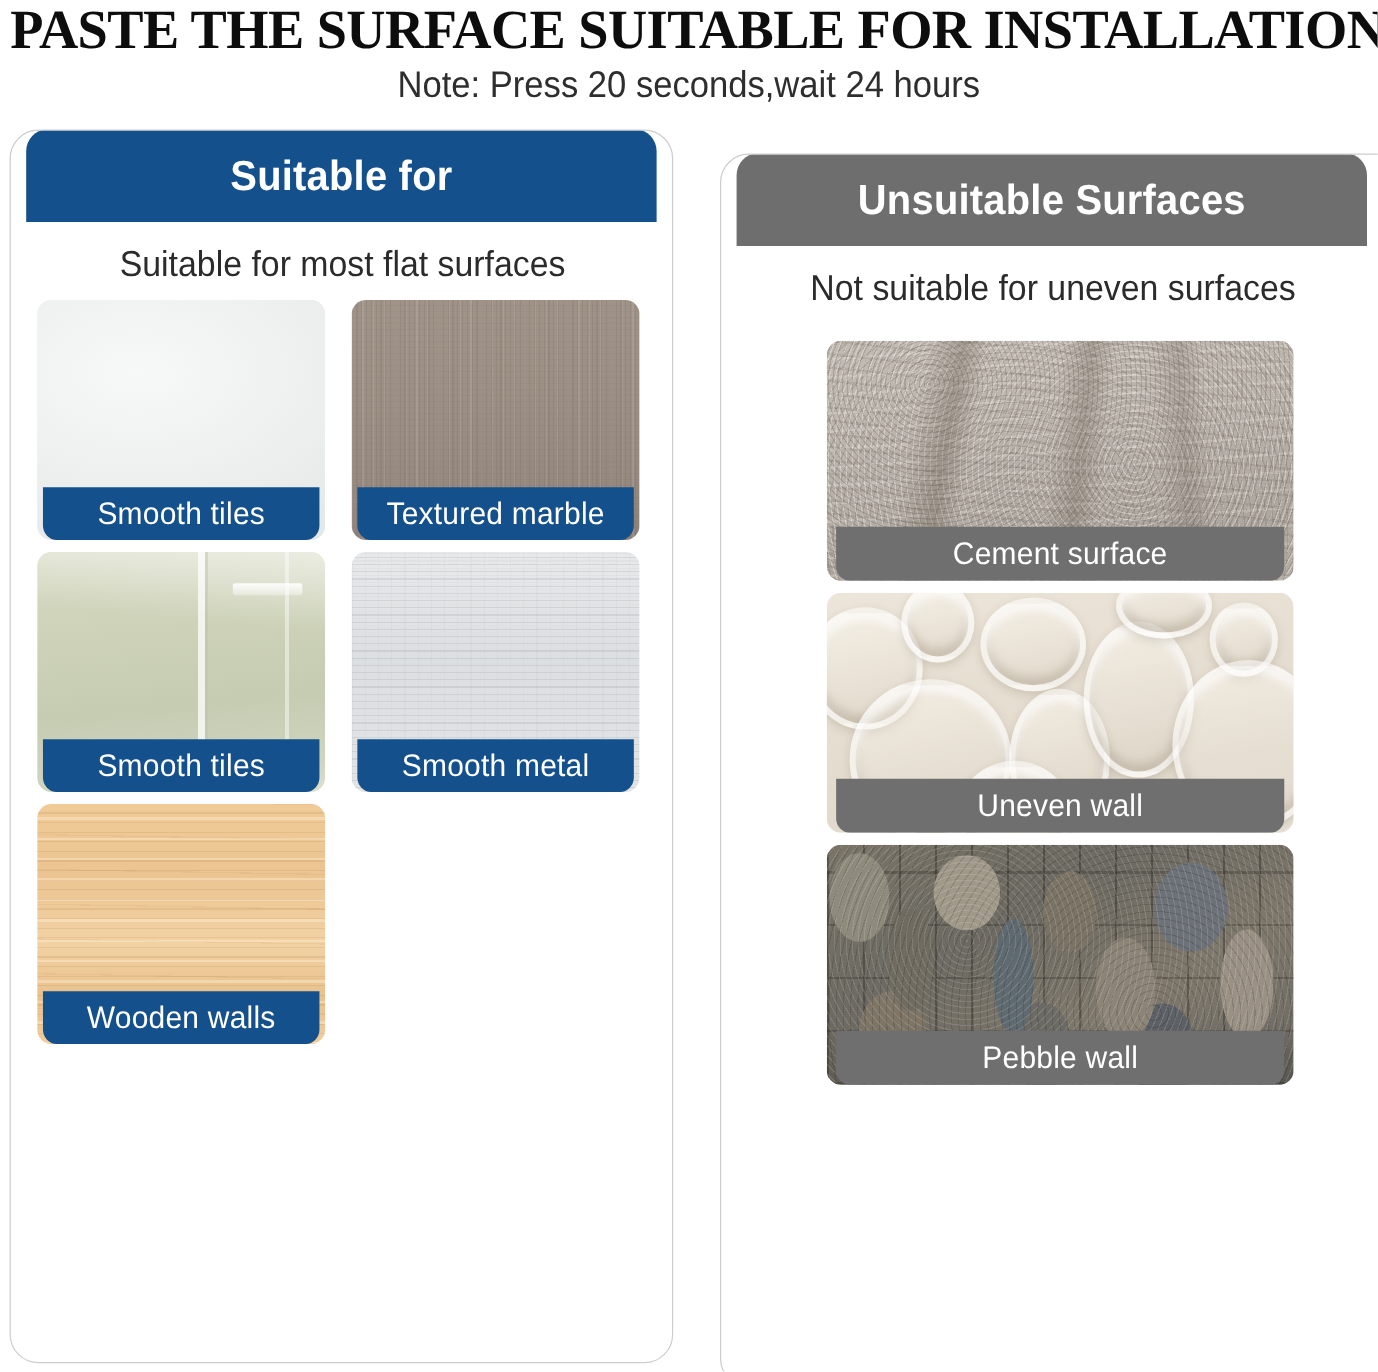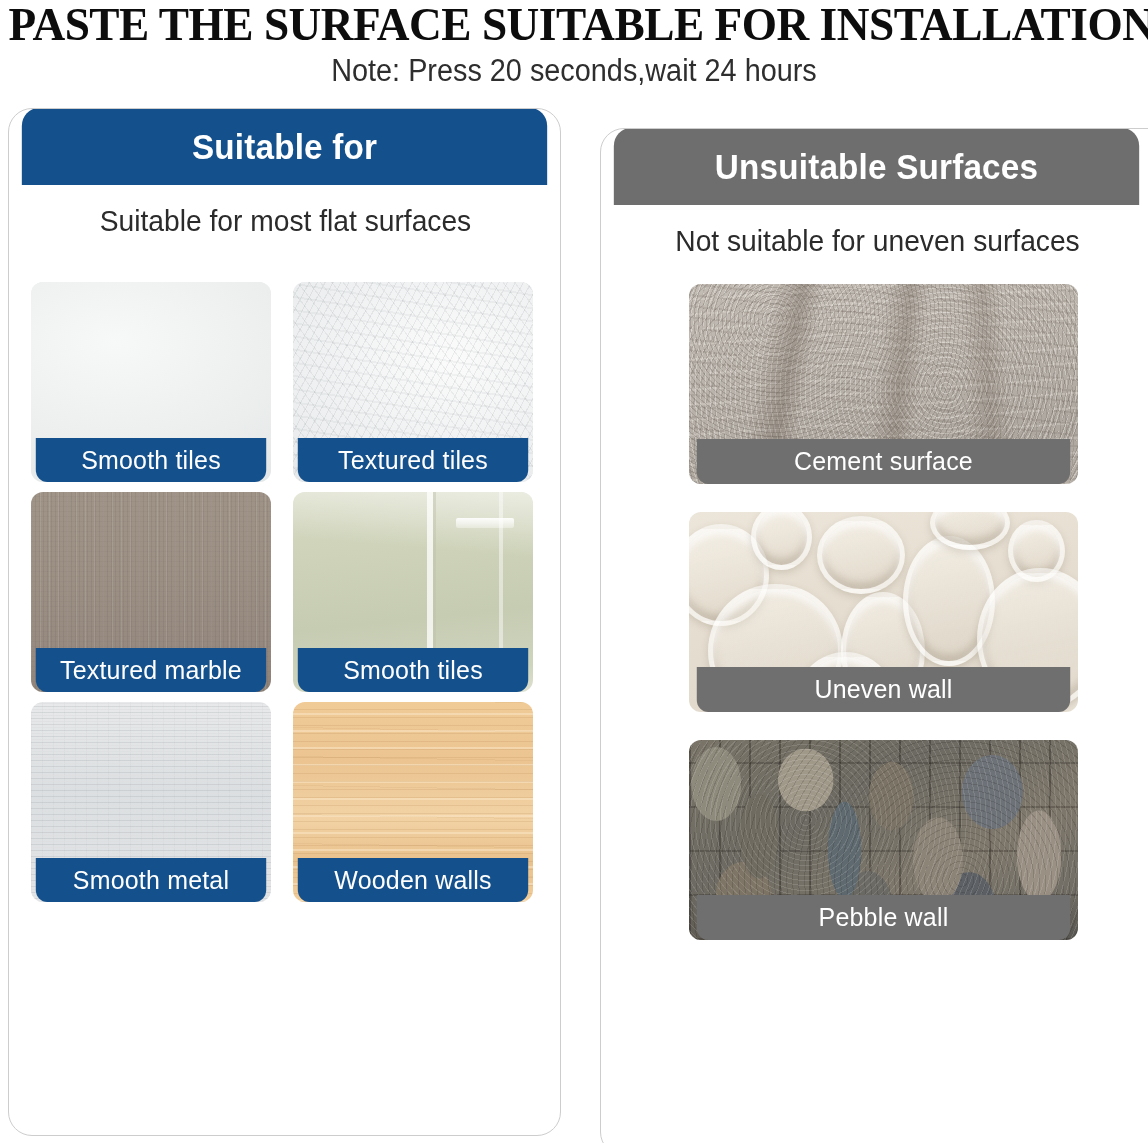--- a/index.html
+++ b/index.html
@@ -86,21 +86,21 @@
     color: #2b2b2b;
     transform: scaleX(0.94);
     transform-origin: center top;
     white-space: nowrap;
   }
 
   
   .grid {
     position: absolute;
     left: 22px;
-    top: 173px;
+    top: 141px;
     width: 509px;
     display: grid;
     grid-template-columns: 240px 240px;
     grid-auto-rows: 200px;
     column-gap: 22px;
     row-gap: 10px;
   }
   .swatch {
     position: relative;
     border-radius: 12px;
@@ -130,21 +130,21 @@
   }
 
   
   .stack {
     position: absolute;
     left: 88px;
     top: 155px;
     width: 389px;
     display: flex;
     flex-direction: column;
-    row-gap: 28px;
+    row-gap: 10px;
   }
   .photo {
     position: relative;
     height: 200px;
     border-radius: 12px;
     overflow: hidden;
   }
   .photo .tex {
     position: absolute;
     left: 0; top: 0;
@@ -365,24 +365,20 @@
   <div class="card-header">Suitable for</div>
   <div class="card-caption">Suitable for most flat surfaces</div>
 
   <div class="grid">
 
     <div class="swatch">
       <div class="tex tx-smooth-tiles"></div>
       <div class="cap">Smooth tiles</div>
     </div>
 
-    <div class="swatch">
-      <div class="tex tx-textured-tiles"></div>
-      <div class="cap">Textured tiles</div>
-    </div>
 
 
     <div class="swatch">
       <div class="tex tx-textured-marble"></div>
       <div class="cap">Textured marble</div>
     </div>
 
     <div class="swatch">
       <div class="tex tx-glass-tiles"></div>
       <div class="cap">Smooth tiles</div>

